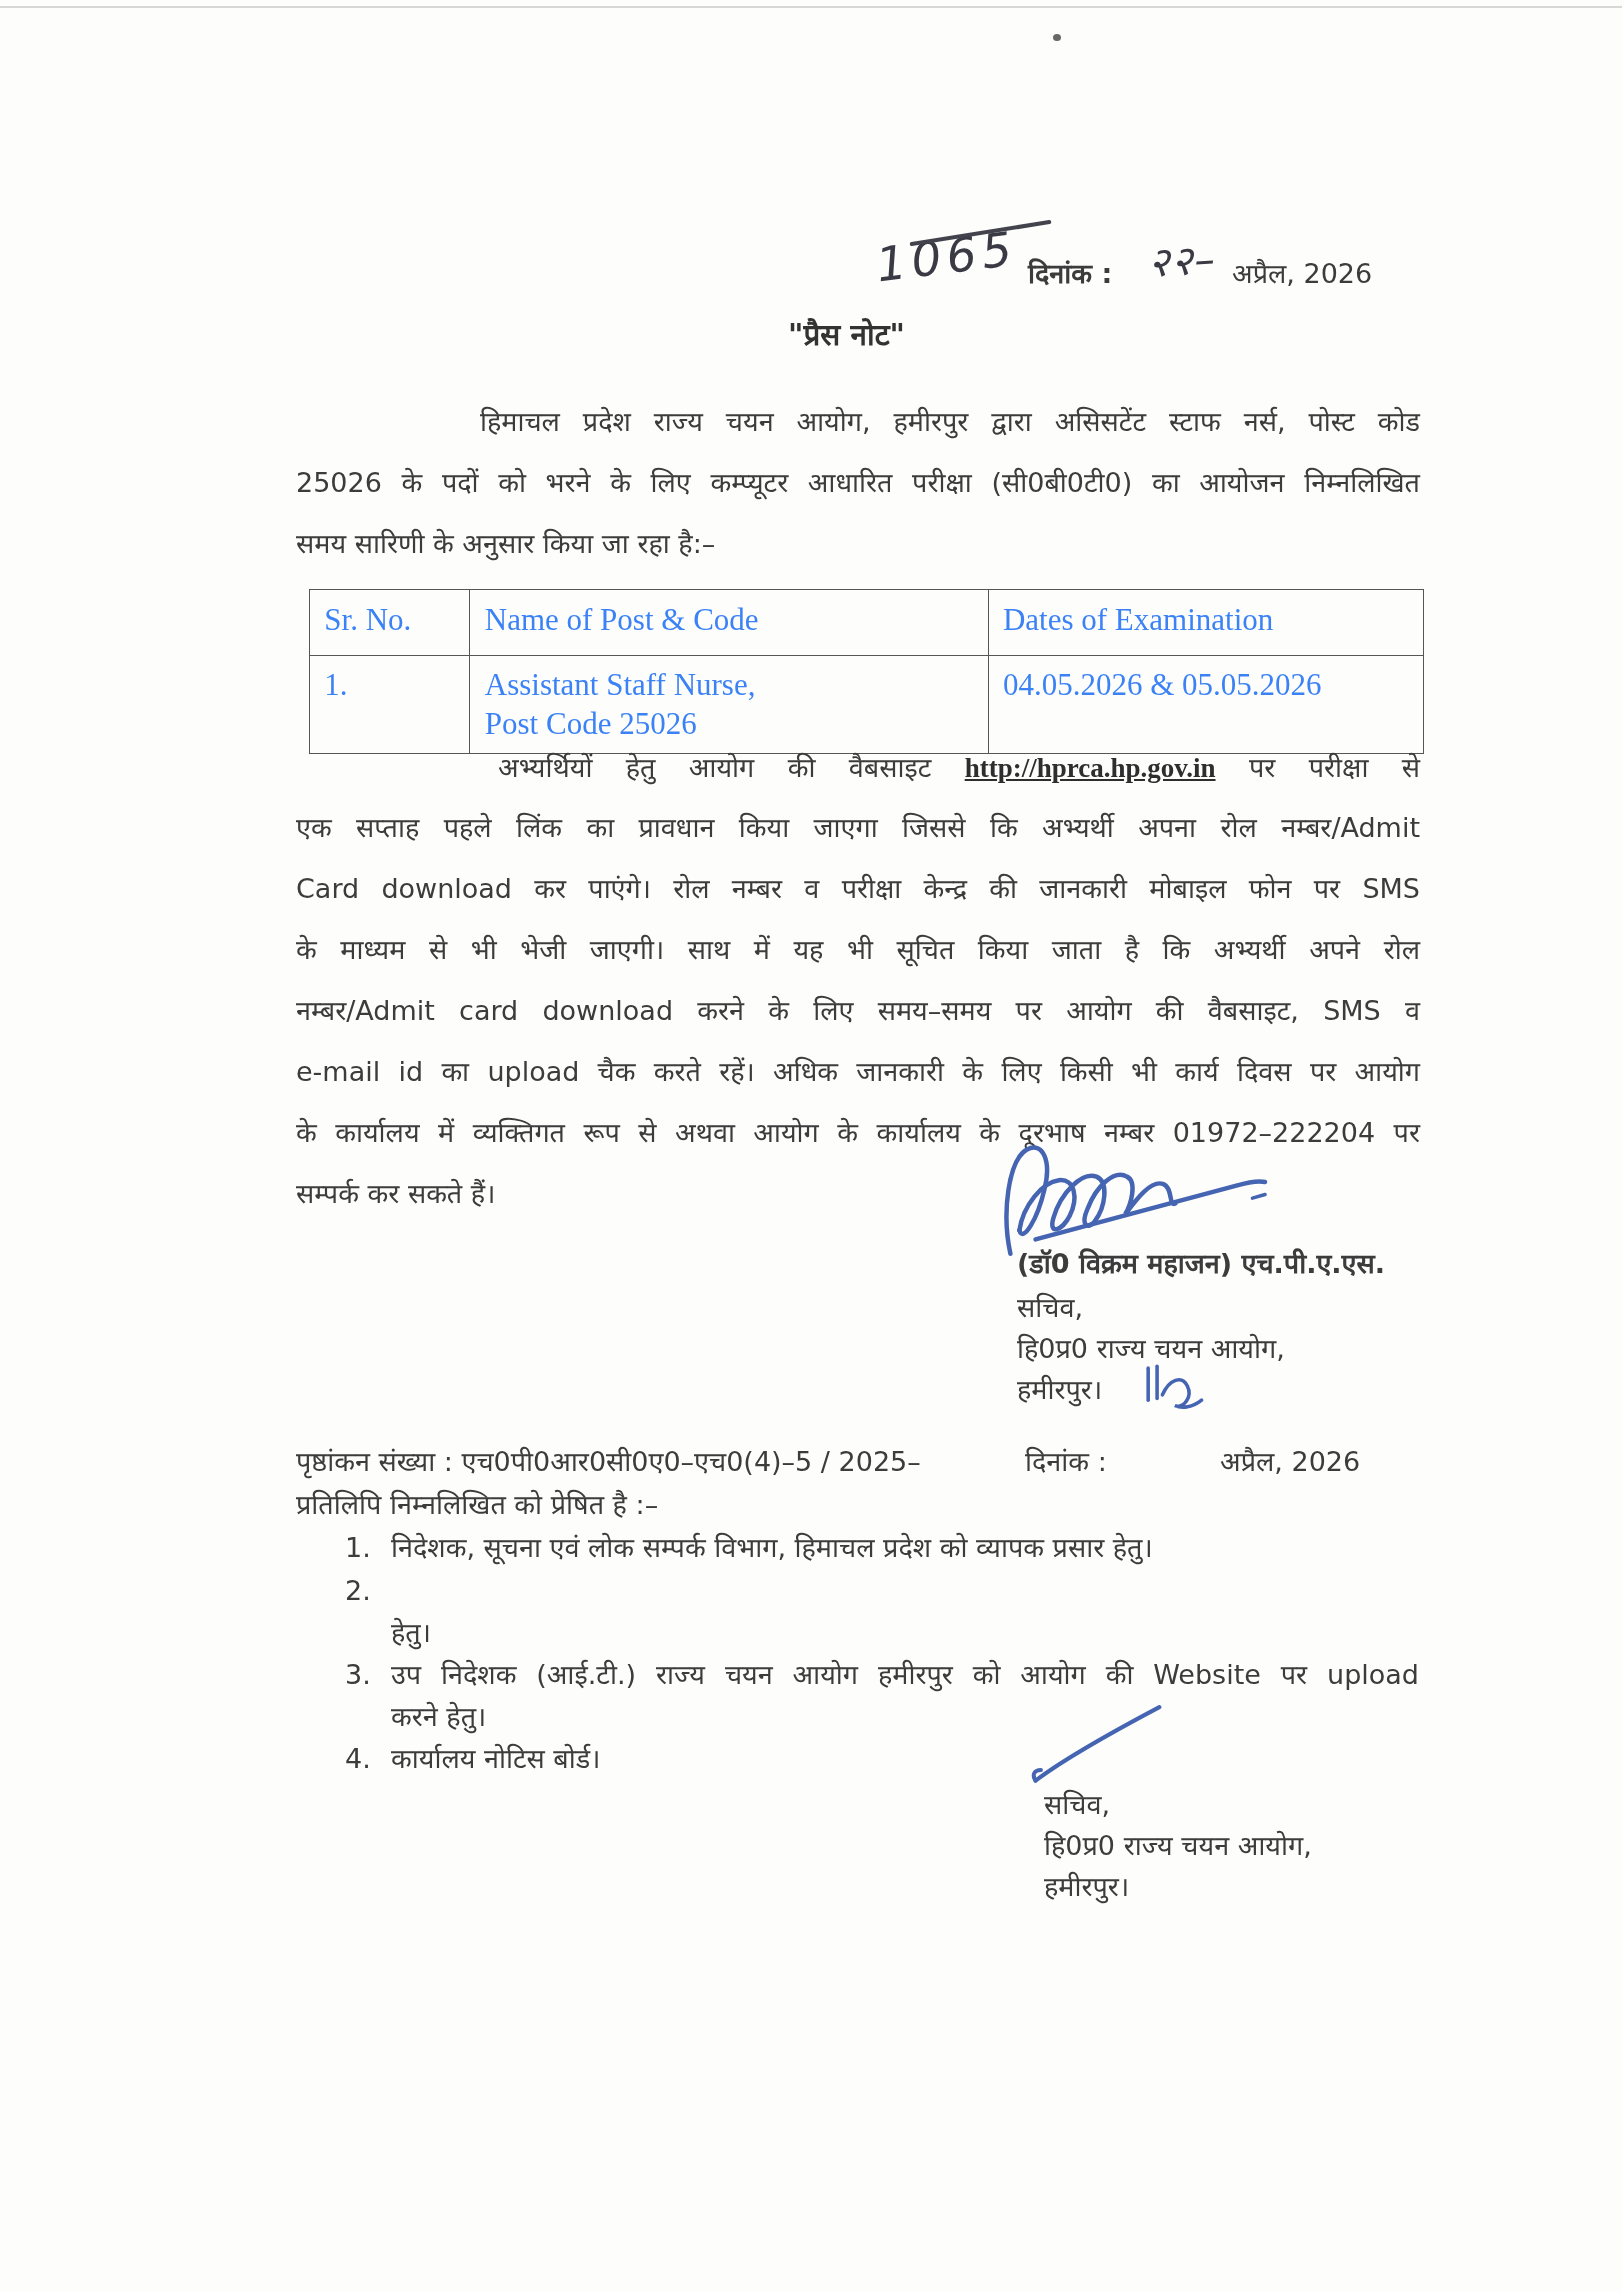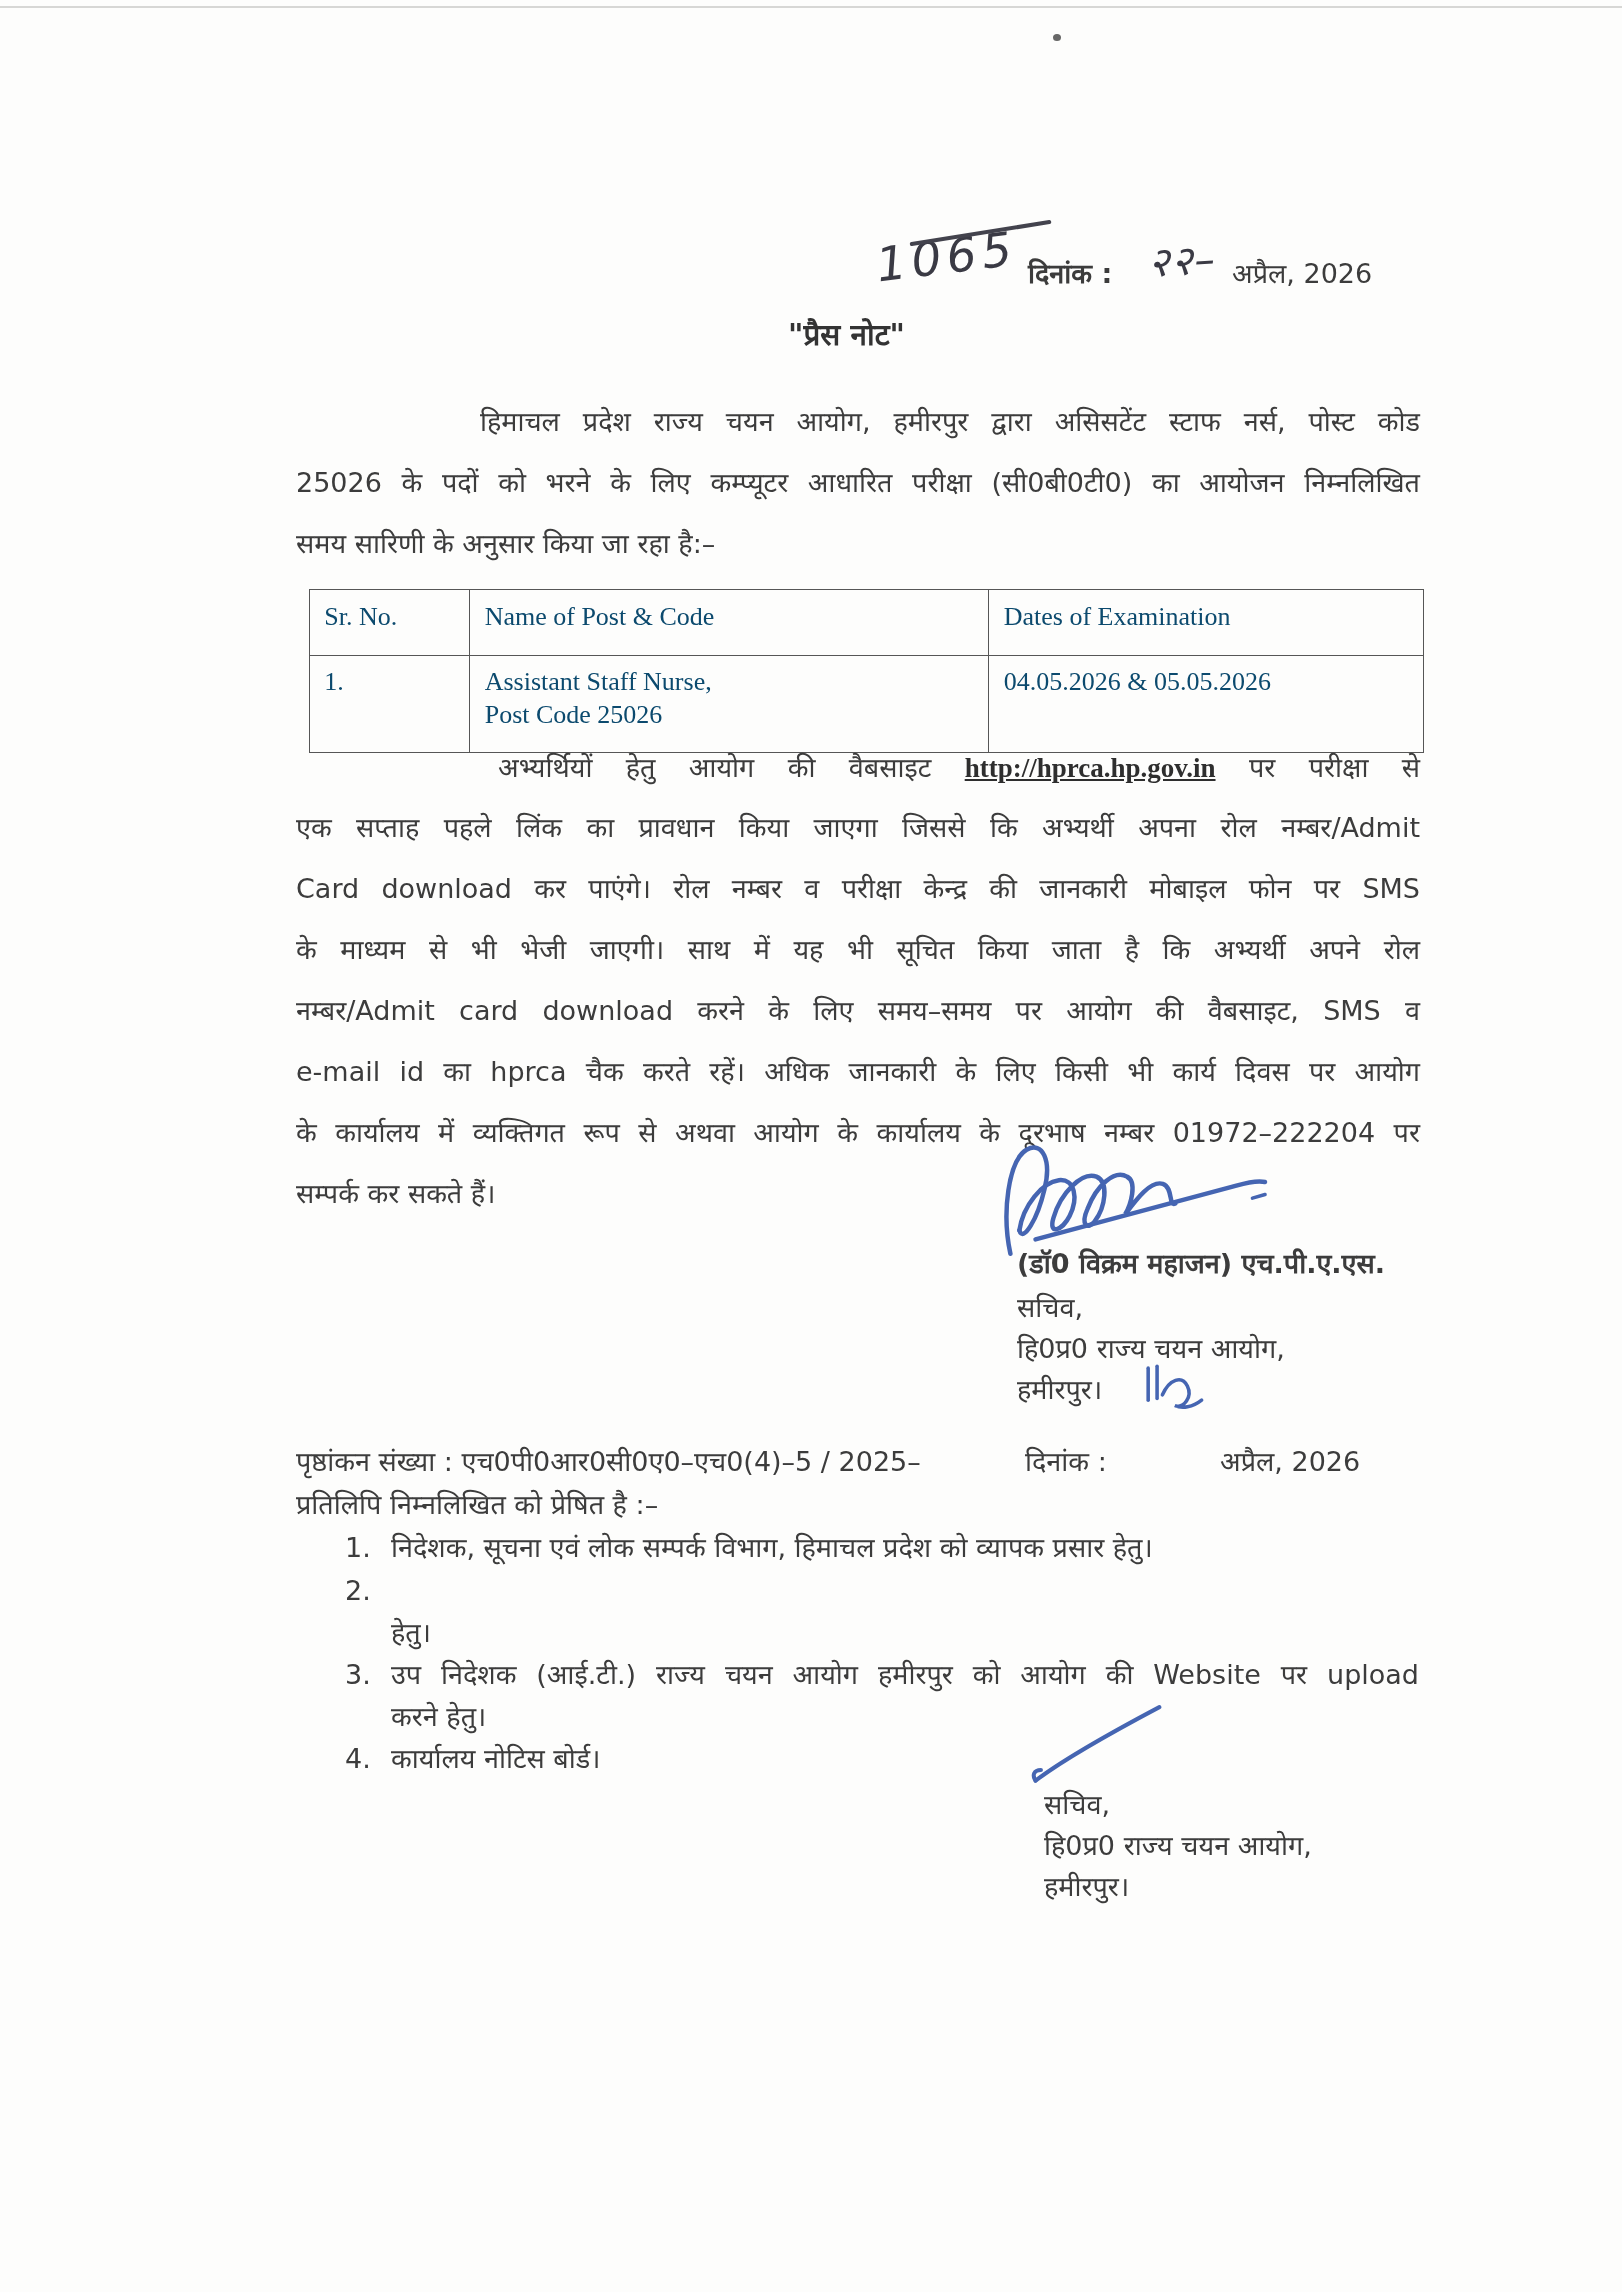--- a/index.html
+++ b/index.html
@@ -34,21 +34,21 @@
   .hw-no{font-size:47px;transform:rotate(-7deg);letter-spacing:5.4px;}
   .hw-line{position:absolute;width:143px;height:3.6px;background:#43434d;transform:rotate(-9deg);border-radius:1.8px;}
   .hw-date{font-size:41px;transform:rotate(-3deg);letter-spacing:1.8px;}
   table.exam{
     position:absolute;left:309px;top:589px;width:1115px;
     border-collapse:collapse;
   }
   table.exam td{
     border:1.8px solid #565656;
     font-family:"Liberation Serif",serif;
-    font-size:26px;color:#0c4a6e;
+    font-size:31px;color:#3b82f6;
     vertical-align:top;
     padding:10.7px 12.5px 9px 14.3px;
     line-height:1.25;
   }
   .url{
     font-family:"Liberation Serif",serif;font-weight:bold;
     text-decoration:underline;color:#2e2e2e;
   }
   .sig-svg{position:absolute;}
   .speck{position:absolute;width:8px;height:7.2px;border-radius:50%;background:#4c4c4c;opacity:.85;}
@@ -96,21 +96,21 @@
 
   <div class="jline" style="left:296px;top:751px;width:1124px;text-indent:202px;">
     <span>अभ्यर्थियों हेतु आयोग की वैबसाइट</span>
     <span class="url">http://hprca.hp.gov.in</span>
     <span>पर परीक्षा से</span>
   </div>
   <div class="jline" style="left:296px;top:811px;width:1124px;">एक सप्ताह पहले लिंक का प्रावधान किया जाएगा जिससे कि अभ्यर्थी अपना रोल नम्बर/Admit</div>
   <div class="jline" style="left:296px;top:872px;width:1124px;">Card download कर पाएंगे। रोल नम्बर व परीक्षा केन्द्र की जानकारी मोबाइल फोन पर SMS</div>
   <div class="jline" style="left:296px;top:994px;width:1124px;">नम्बर/Admit card download करने के लिए समय–समय पर आयोग की वैबसाइट, SMS व</div>
   <div class="jline" style="left:296px;top:933px;width:1124px;">के माध्यम से भी भेजी जाएगी। साथ में यह भी सूचित किया जाता है कि अभ्यर्थी अपने रोल</div>
-  <div class="jline" style="left:296px;top:1055px;width:1124px;">e-mail id का hprca चैक करते रहें। अधिक जानकारी के लिए किसी भी कार्य दिवस पर आयोग</div>
+  <div class="jline" style="left:296px;top:1055px;width:1124px;">e-mail id का upload चैक करते रहें। अधिक जानकारी के लिए किसी भी कार्य दिवस पर आयोग</div>
   <div class="jline" style="left:296px;top:1116px;width:1124px;">के कार्यालय में व्यक्तिगत रूप से अथवा आयोग के कार्यालय के दूरभाष नम्बर 01972–222204 पर</div>
   <div class="t" style="left:296px;top:1177px;">सम्पर्क कर सकते हैं।</div>
 
   <svg class="sig-svg" style="left:996px;top:1130px;" width="296" height="130" viewBox="0 0 330 145">
     <g fill="none" stroke="#4565b2" stroke-width="5" stroke-linecap="round">
       <path d="M16,138 C6,92 14,34 34,22 C52,12 62,34 54,66 C46,100 30,126 26,112"></path>
       <path d="M26,112 C30,84 52,58 70,56 C88,54 92,76 82,96 C74,112 58,118 64,98 C72,70 96,46 112,52 C126,58 122,86 110,102 C102,112 94,106 102,88 C112,62 132,44 146,52 C158,58 150,84 144,94 C156,78 172,56 186,60 C198,64 192,86 200,82"></path>
       <path d="M44,122 L268,62 C282,58 292,56 300,58"></path>
       <path d="M286,76 L300,72" stroke-width="4"></path>
     </g>

